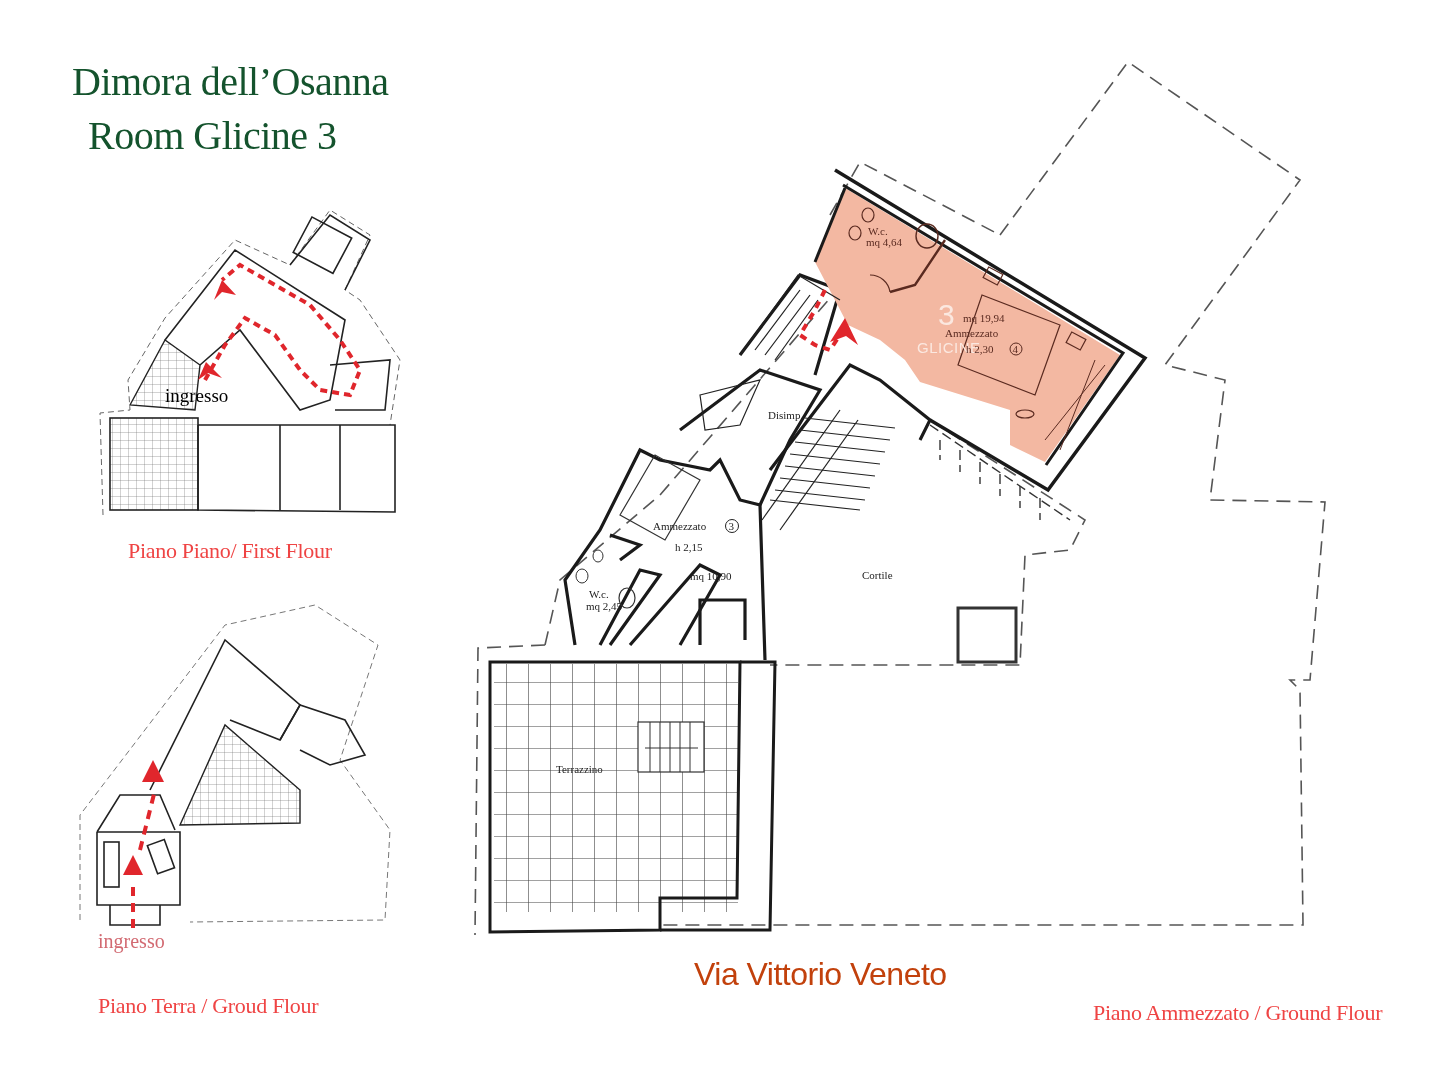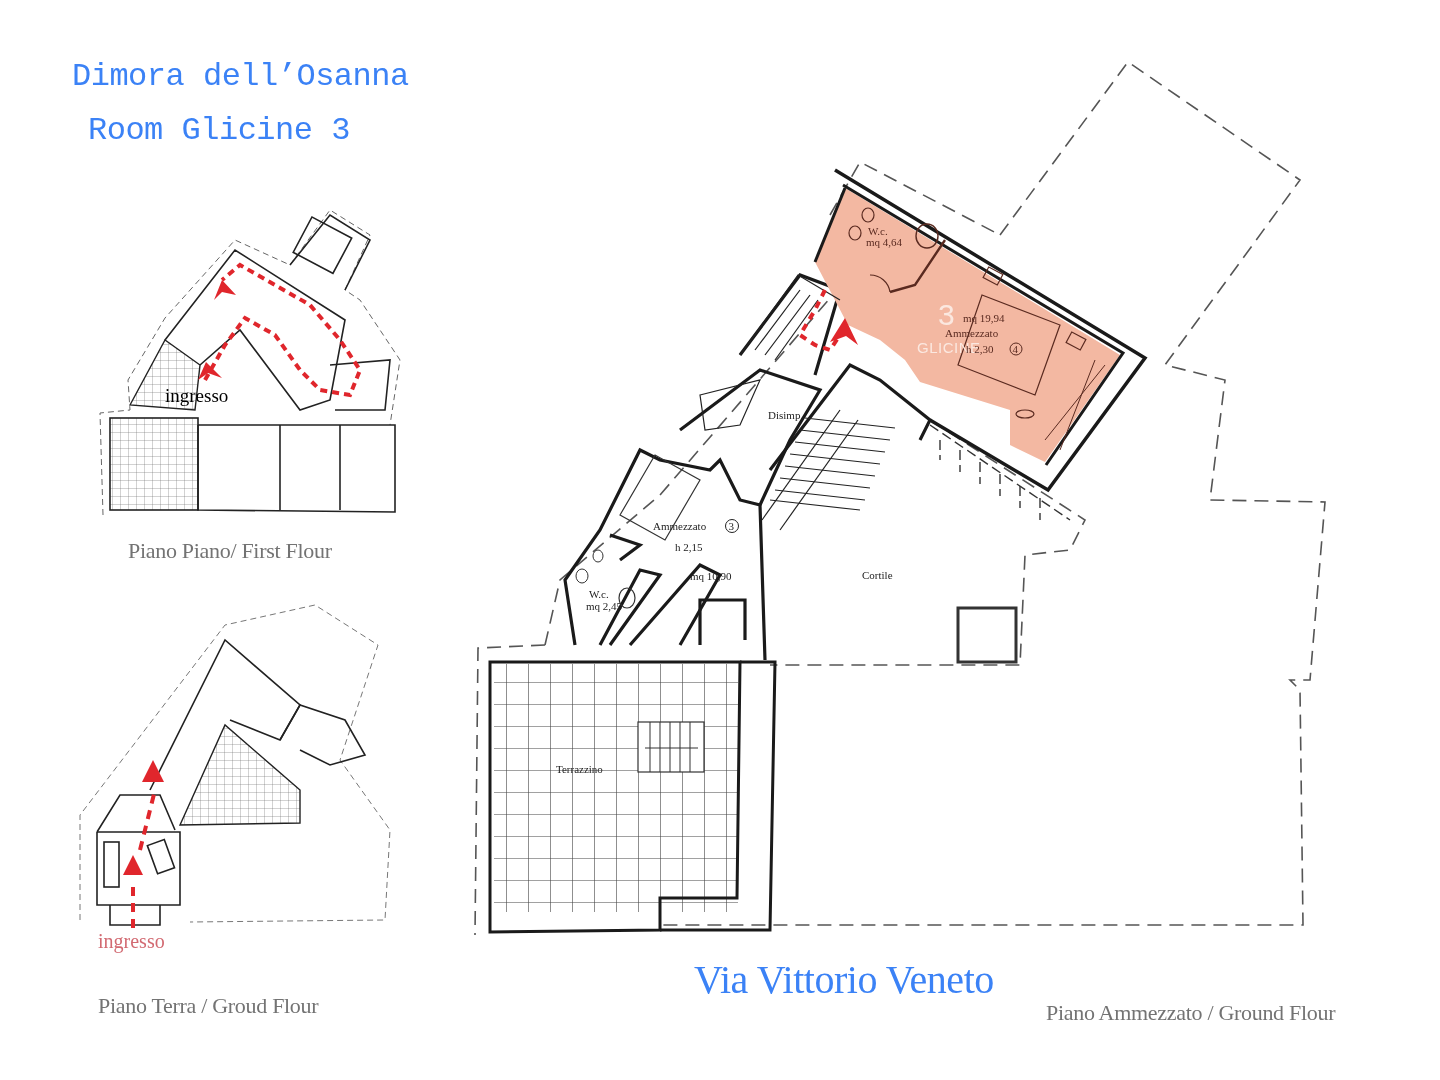--- a/index.html
+++ b/index.html
@@ -1,20 +1,20 @@
 <!DOCTYPE html>
 <html><head>
 <meta charset="utf-8">
 <style>
   html, body { margin: 0; padding: 0; background: #ffffff; }
   body { width: 1440px; height: 1080px; position: relative; overflow: hidden; font-family: "DejaVu Serif", "Liberation Serif", serif; color: #222; }
   .abs { position: absolute; }
-  .title { font-family: Liberation Mono, monospace; font-size: 32px; color: #3b82f6; letter-spacing: -0.5px; white-space: nowrap; }
-  .caption { font-family: "Liberation Serif", "DejaVu Serif", serif; font-size: 22px; color: #737373; white-space: nowrap; letter-spacing: -0.3px; }
-  .street { font-family: Liberation Serif, serif; font-size: 40px; color: #3b82f6; white-space: nowrap; letter-spacing: -0.5px; }
+  .title { font-family: Liberation Serif, serif; font-size: 40px; color: #14532d; letter-spacing: -0.5px; white-space: nowrap; }
+  .caption { font-family: "Liberation Serif", "DejaVu Serif", serif; font-size: 22px; color: #ef4444; white-space: nowrap; letter-spacing: -0.3px; }
+  .street { font-family: Liberation Sans, sans-serif; font-size: 32px; color: #c2410c; white-space: nowrap; letter-spacing: -0.5px; }
   .entry { font-family: "Liberation Serif", "DejaVu Serif", serif; font-size: 20px; color: #d26a72; white-space: nowrap; }
   svg { position: absolute; left: 0; top: 0; }
   .lbl { font-family: "Liberation Serif", "DejaVu Serif", serif; font-size: 11px; fill: #222; }
   .lbl-room { font-family: "Liberation Serif", "DejaVu Serif", serif; font-size: 11px; fill: #5a2a20; }
   .big-num { font-family: "Liberation Sans", "DejaVu Sans", sans-serif; font-size: 30px; fill: #fbe8e0; }
   .room-name { font-family: "Liberation Sans", "DejaVu Sans", sans-serif; font-size: 15px; fill: #fbe8e0; letter-spacing: 0.5px; }
 </style>
 </head>
 <body>
 
@@ -197,13 +197,13 @@
     </g>
     <path d="M133,855 L143,875 L123,875 Z" fill="#e0262c"></path>
     <path d="M153,760 L164,782 L142,782 Z" fill="#e0262c"></path>
   </g>
 </svg>
 
 <div class="abs caption" style="left:128px; top:538px;">Piano Piano/ First Flour</div>
 <div class="abs entry" style="left:98px; top:930px;">ingresso</div>
 <div class="abs caption" style="left:98px; top:993px;">Piano Terra / Groud Flour</div>
 <div class="abs street" style="left:694px; top:956px;">Via Vittorio Veneto</div>
-<div class="abs caption" style="left:1046px; top:1000px;text-align:right;">Piano Ammezzato / Ground Flour</div>
+<div class="abs caption" style="left:1093px; top:1000px;text-align:right;">Piano Ammezzato / Ground Flour</div>
 
 </body></html>

